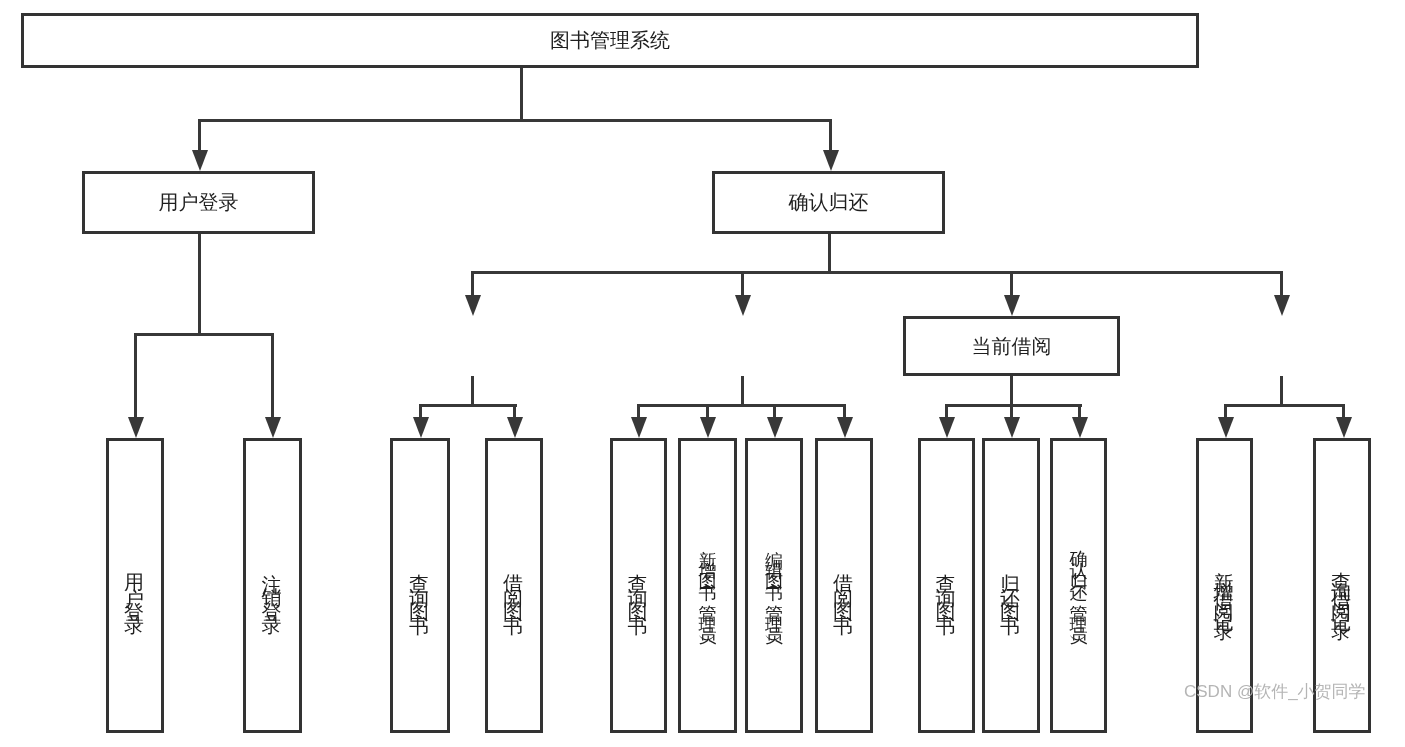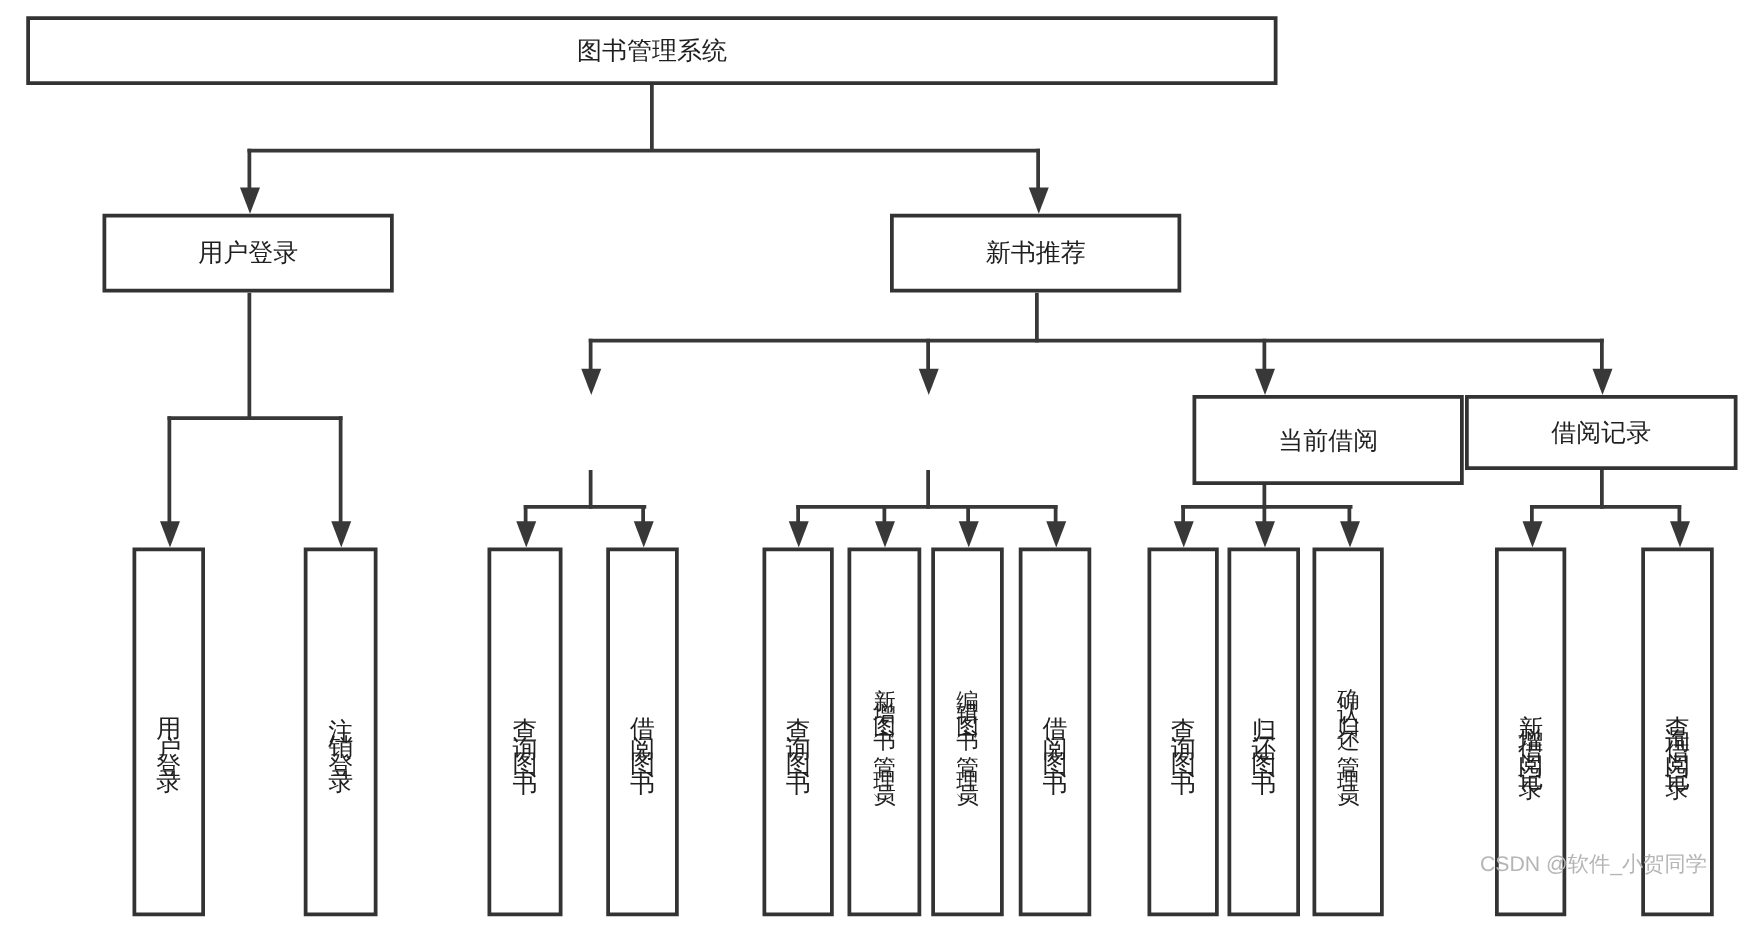--- a/index.html
+++ b/index.html
@@ -55,26 +55,26 @@
   .arrow {
     position: absolute;
     width: 0;
     height: 0;
     border-left: 8px solid transparent;
     border-right: 8px solid transparent;
     border-top: 21px solid #383838;
     z-index: 1;
   }
   
-  #n-root        { left: 21px;  top: 13px;  width: 1001px; height: 55px; }
+  #n-root        { left: 21px;  top: 13px;  width: 1178px; height: 55px; }
   #n-user-login  { left: 82px;  top: 171px; width: 233px;  height: 63px; }
   #n-book-mgmt   { left: 712px; top: 171px; width: 233px;  height: 63px; }
   #n-new-book    { left: 364px; top: 316px; width: 218px;  height: 60px; }
   #n-borrowing   { left: 632px; top: 316px; width: 215px;  height: 60px; }
-  #n-current     { left: 954px; top: 316px; width: 217px;  height: 72px; }
+  #n-current     { left: 903px; top: 316px; width: 217px;  height: 60px; }
   #n-records     { left: 1172px; top: 316px; width: 218px; height: 60px; }
   #n-login-leaf  { left: 106px;  width: 58px; }
   #n-logout      { left: 243px;  width: 59px; }
   #n-query1      { left: 390px;  width: 60px; }
   #n-borrow1     { left: 485px;  width: 58px; }
   #n-query2      { left: 610px;  width: 57px; }
   #n-add-books   { left: 678px;  width: 59px; }
   #n-edit-books  { left: 745px;  width: 58px; }
   #n-borrow2     { left: 815px;  width: 58px; }
   #n-query3      { left: 918px;  width: 57px; }
@@ -95,24 +95,23 @@
   }
 </style>
 </head>
 <body>
 
 <div class="canvas">
 
   <div class="box" id="n-root">图书管理系统</div>
 
   <div class="box" id="n-user-login">用户登录</div>
-  <div class="box" id="n-book-mgmt">新书推荐</div>
+  <div class="box" id="n-book-mgmt">确认归还</div>
 
   <div class="box" id="n-current">当前借阅</div>
-  <div class="box" id="n-records">借阅记录</div>
 
   <div class="box v" id="n-login-leaf">用户登录</div>
   <div class="box v" id="n-logout">注销登录</div>
 
   <div class="box v" id="n-query1">查询图书</div>
   <div class="box v" id="n-borrow1">借阅图书</div>
 
   <div class="box v" id="n-query2">查询图书</div>
   <div class="box v nine" id="n-add-books">新增图书（管理员）</div>
   <div class="box v nine" id="n-edit-books">编辑图书（管理员）</div>

